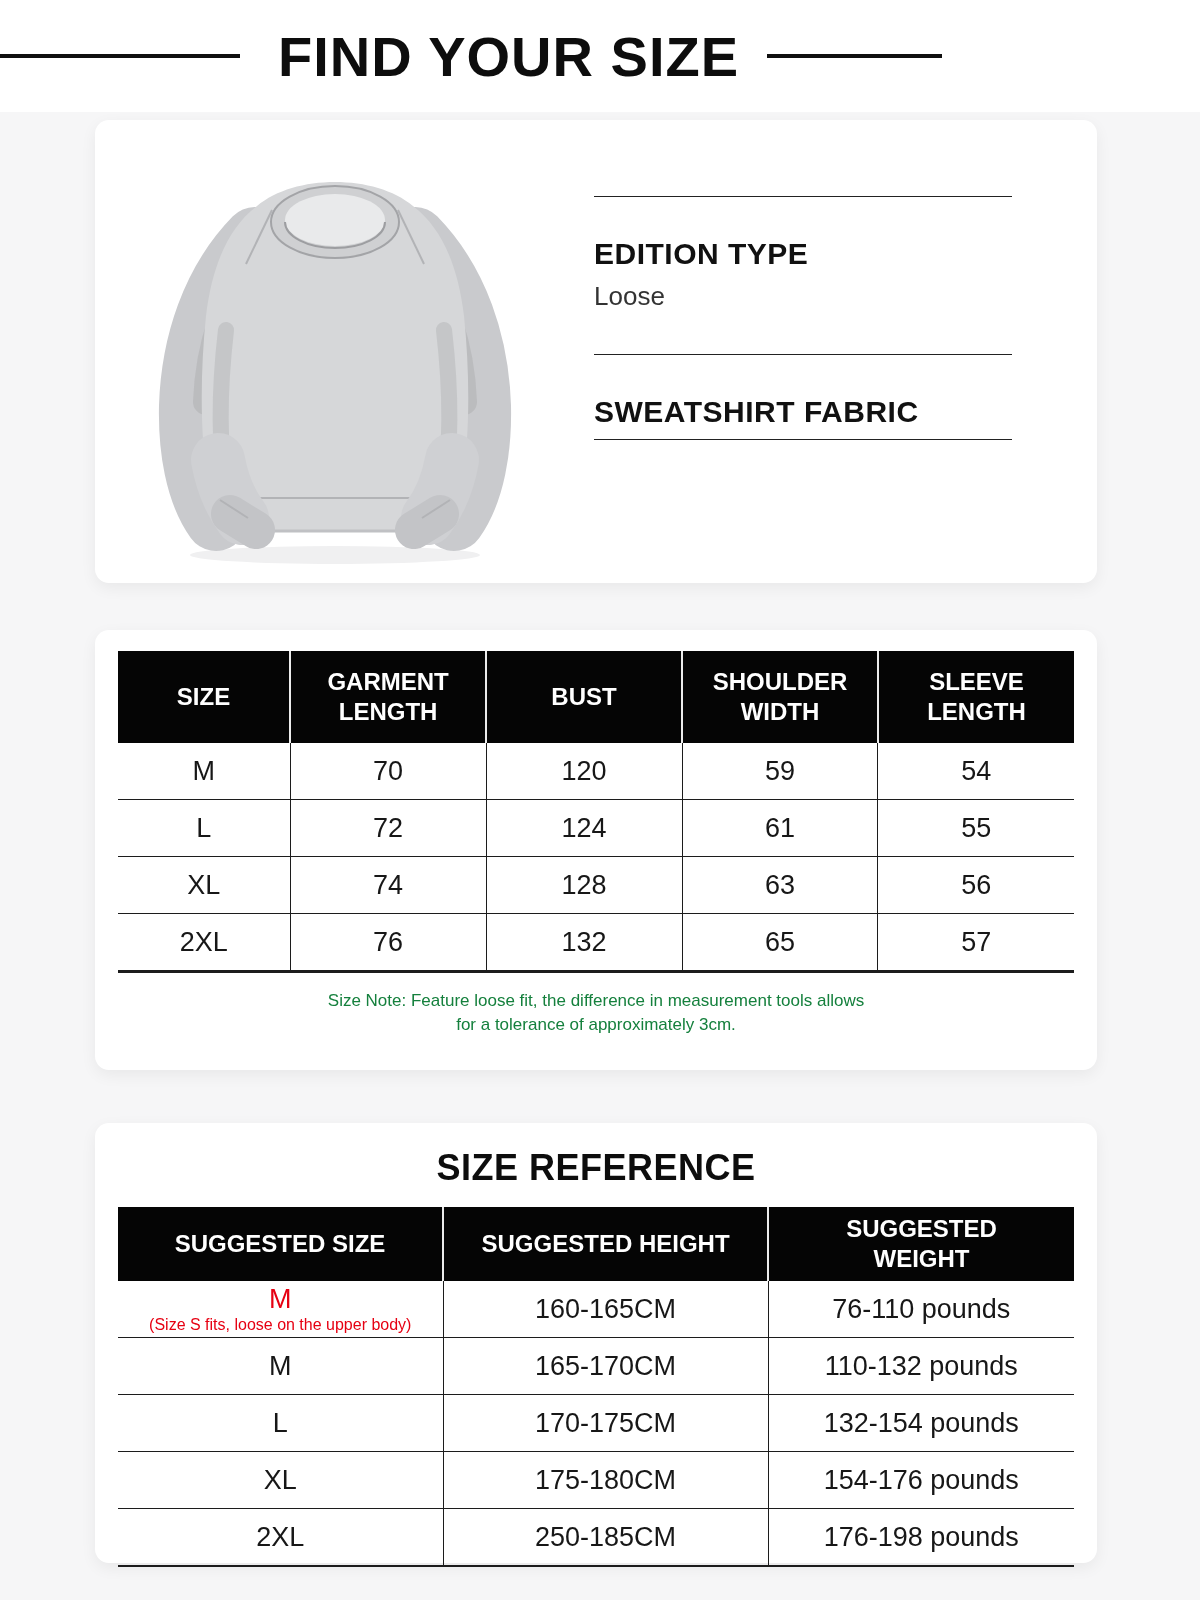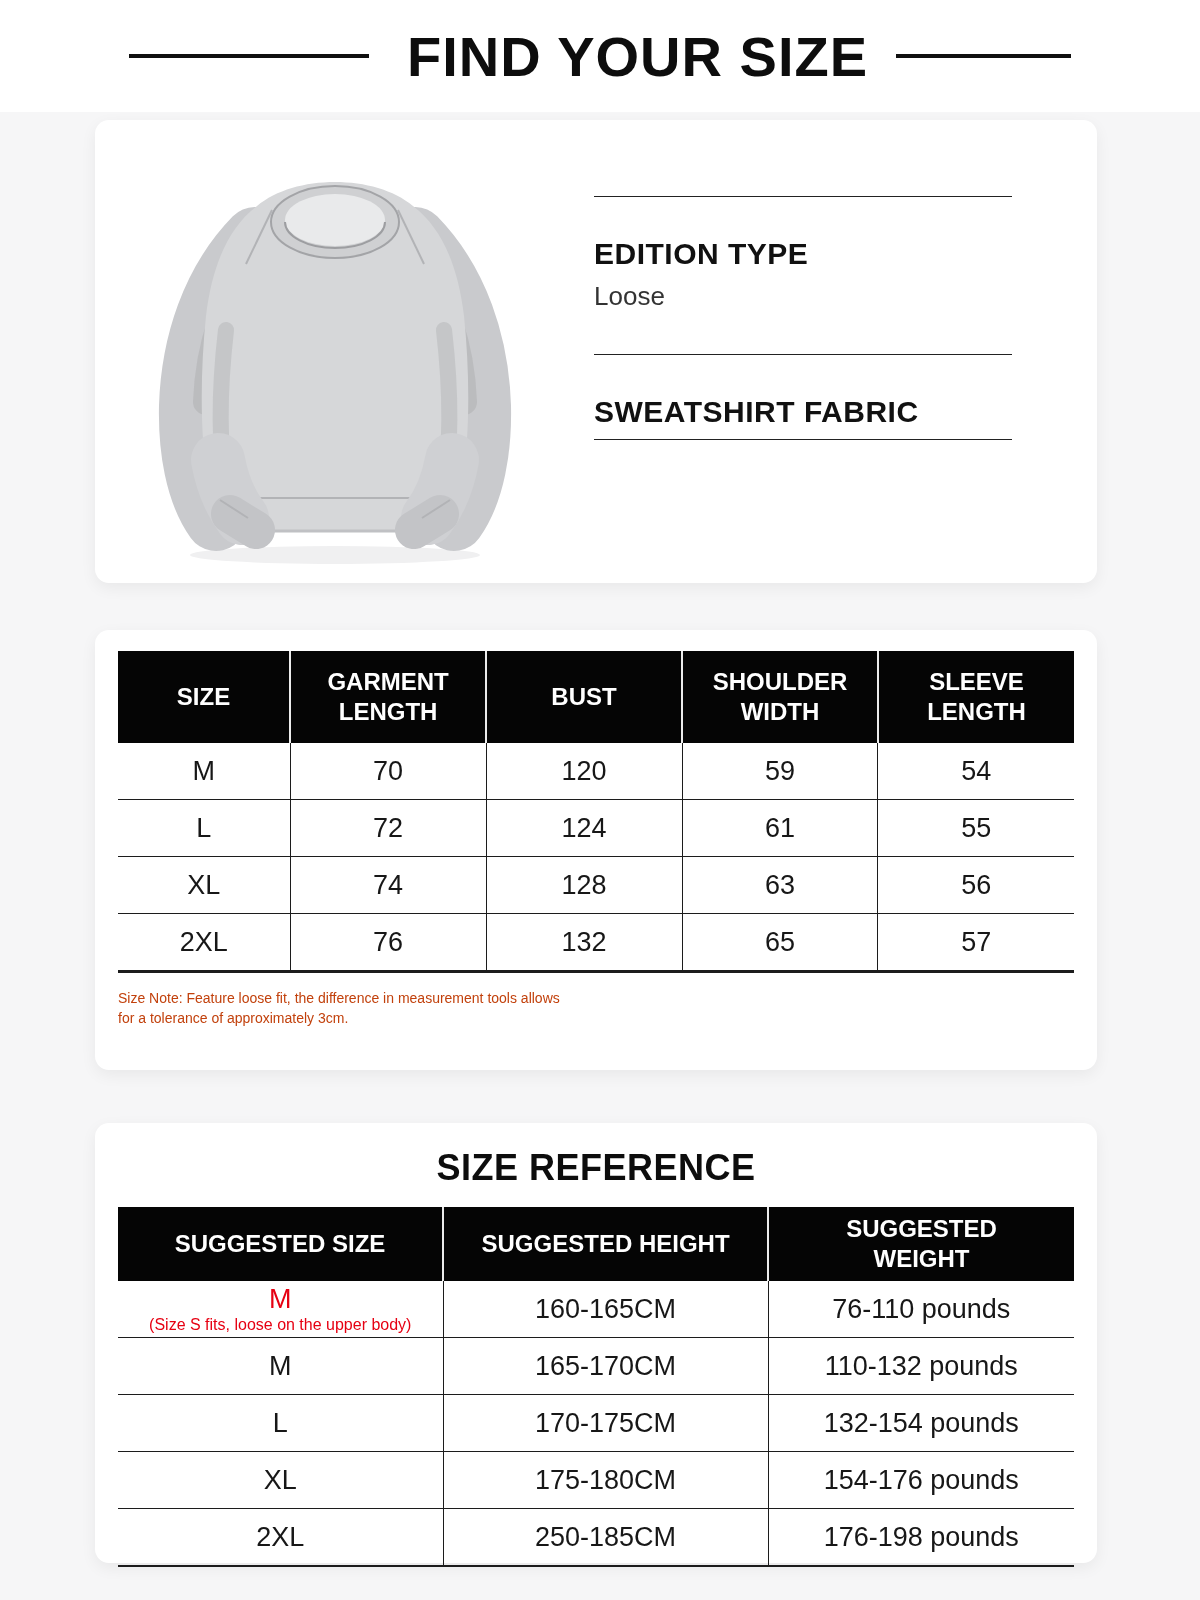--- a/index.html
+++ b/index.html
@@ -10,21 +10,21 @@
     color:#1a1a1a;
     position:relative;
     overflow:hidden;
   }
 
   
   .page-header {
     position:absolute; top:0; left:0;
     width:1200px; height:112px;
     background:#ffffff;
-    display:flex; align-items:center; justify-content:center;
+    display:flex; align-items:center; 
   }
   .title-line { height:4px; background:#101010; width:240px; margin-right:38px; }
   .title-line.short { width:175px; margin-left:28px; margin-right:0; }
   .page-title {
     font-size:56px; font-weight:bold; letter-spacing:1px;
     margin:0; color:#0d0d0d; white-space:nowrap;
   }
 
   
   .card {
@@ -53,22 +53,22 @@
   }
   .size-table th:last-child { border-right:none; }
   .size-table td {
     text-align:center; font-size:27px; color:#171717;
     height:56px; padding:0;
     border-right:1px solid #1c1c1c; border-bottom:1px solid #1c1c1c;
   }
   .size-table td:last-child { border-right:none;margin-top:7px; }
   .size-table tbody tr:last-child td { border-bottom:3px solid #1c1c1c; }
   .size-note {
-    font-size:14px; line-height:1.4;
-    margin:16px 0 0; color:#c2410c;
+    text-align:center; font-size:17px; line-height:1.4;
+    margin:16px 0 0; color:#15803d;
   }
 
   .reference-card { top:1123px; height:440px; padding:10px 23px 0; }
   .ref-title { text-align:center; font-size:36px; font-weight:bold; margin:14px 0 18px; color:#0d0d0d; letter-spacing:0.5px; }
   .ref-table th { height:74px; }
   .ref-table tbody tr:last-child td { border-bottom:2px solid #1c1c1c; }
   .red-size { color:#e60012; font-size:27px; line-height:1.15; }
   .red-note { color:#e60012; font-size:16px; line-height:1.2; }
 </style>
 </head>

